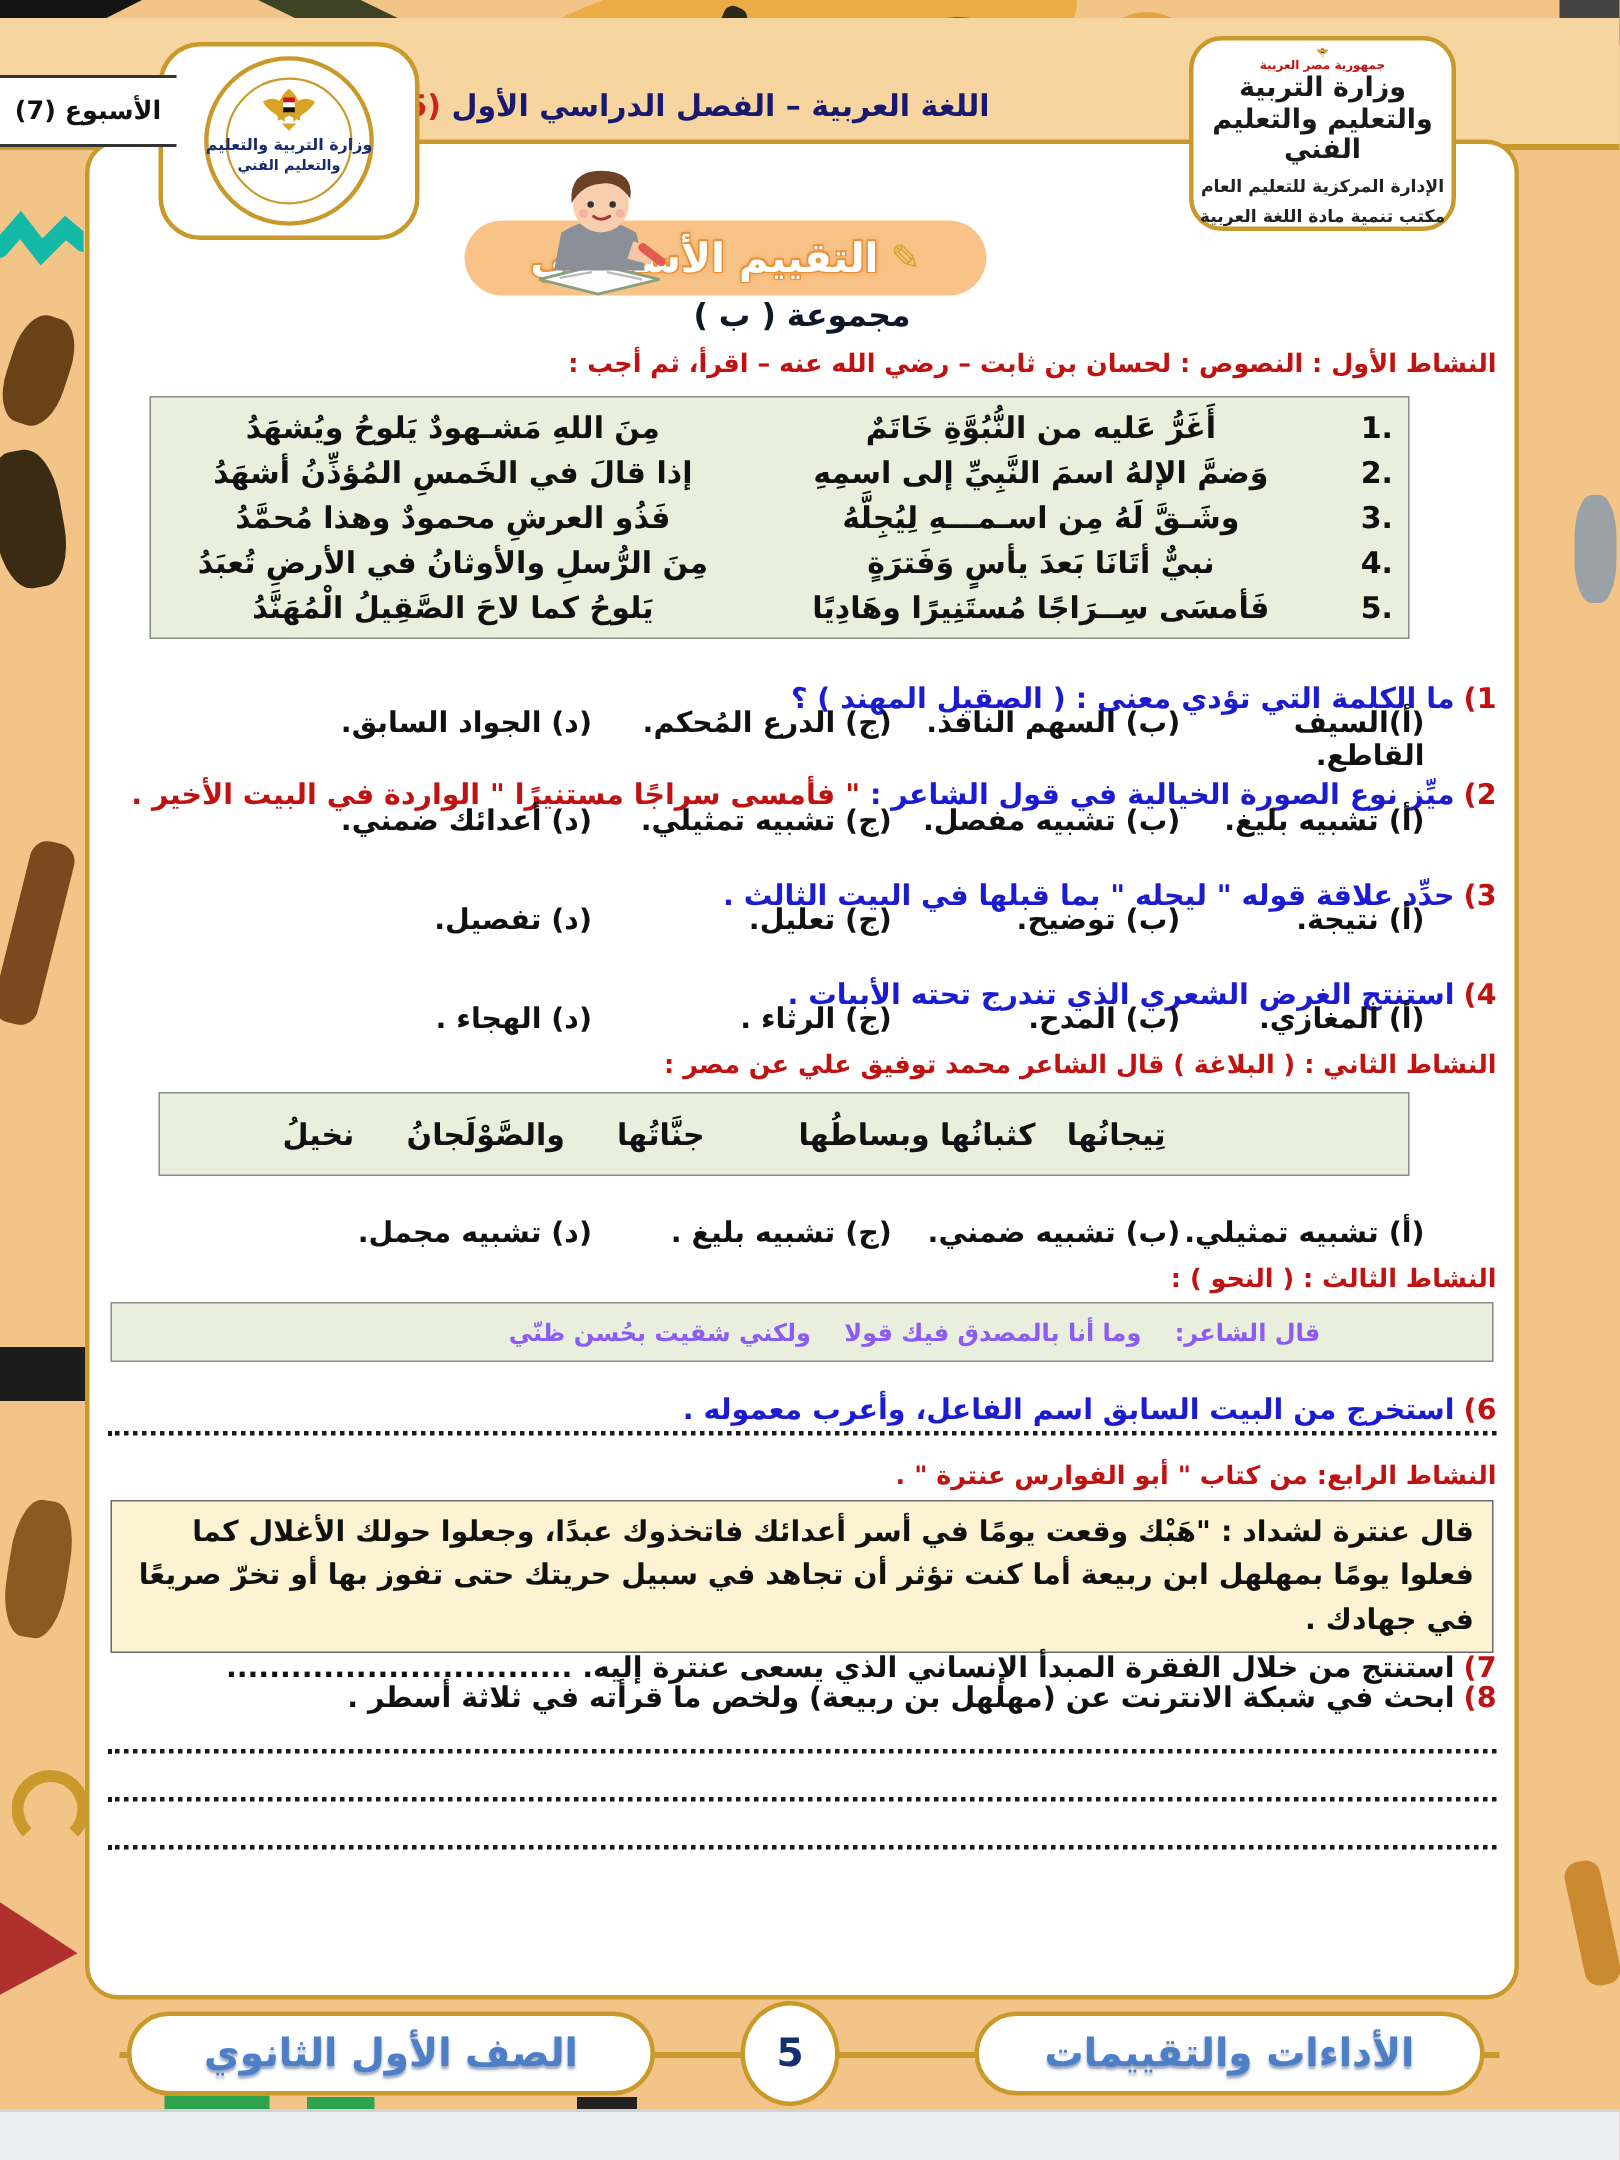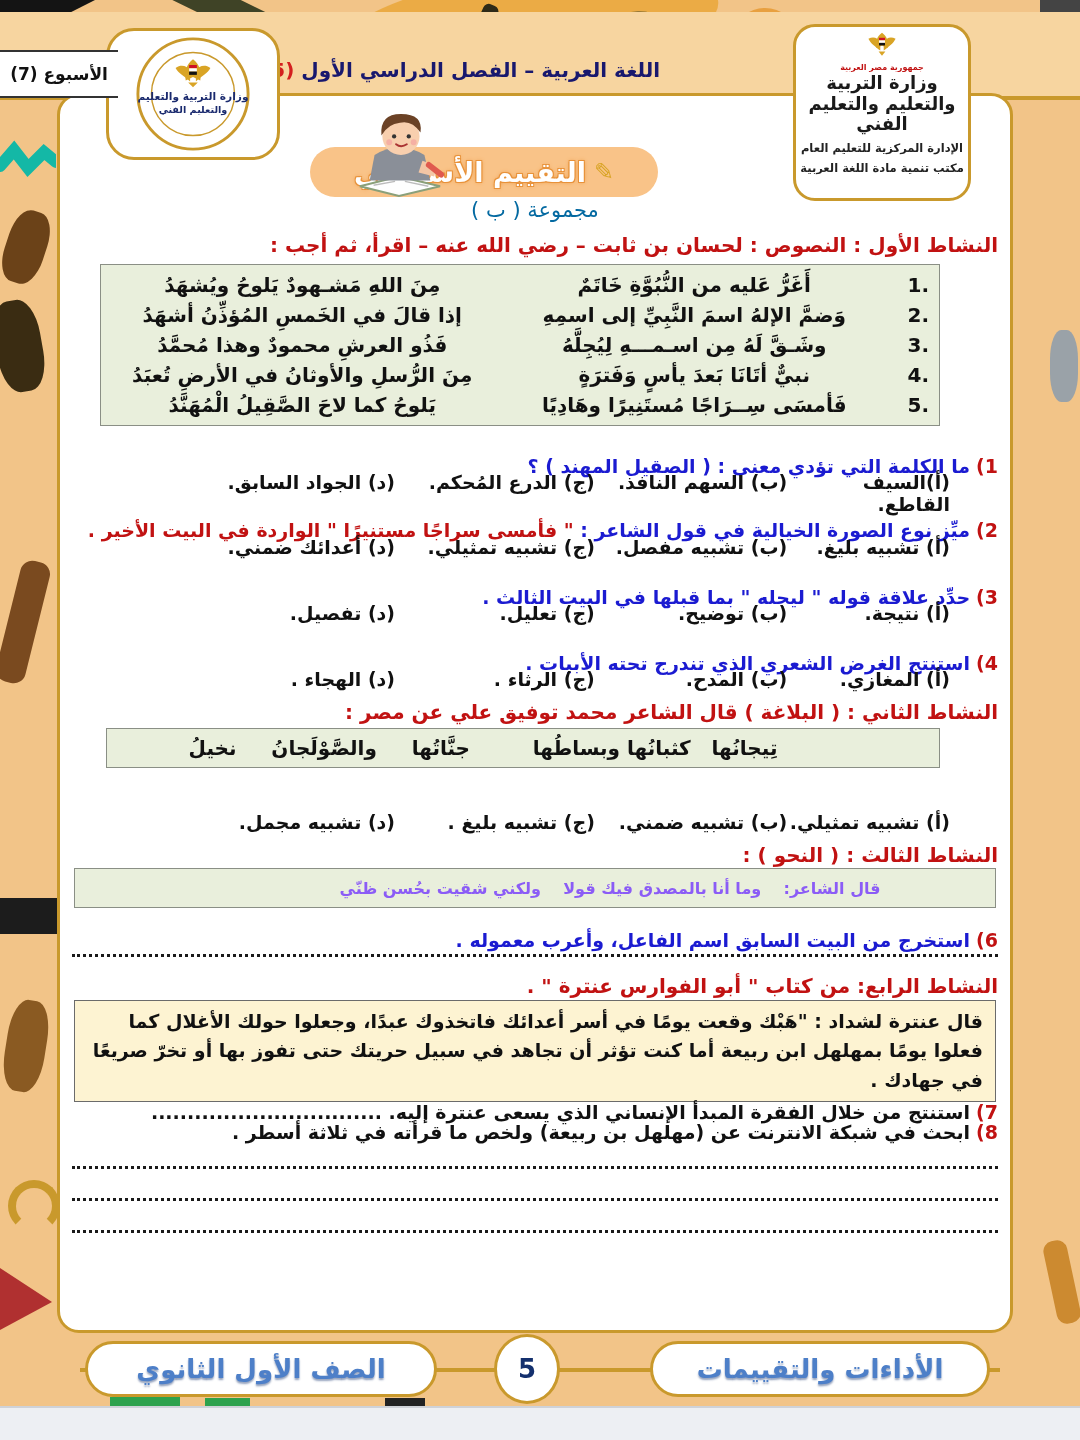--- a/index.html
+++ b/index.html
@@ -33,36 +33,36 @@
   .d-dash1{left:385px;top:1398px;width:40px;height:8px;background:#222;}
   
   .band{position:absolute;left:0;top:12px;width:100%;height:84px;background:#f7d5a0;border-bottom:4px solid #c9992c;z-index:1;}
   .band-title{position:absolute;left:190px;top:46px;width:470px;text-align:center;font-size:20px;font-weight:bold;color:#18186e;white-space:nowrap;}
   .band-title .year{color:#d41f1f;}
   .week-tab{position:absolute;left:0;top:50px;width:118px;height:44px;background:#fff;border-top:2px solid #333;border-bottom:2px solid #333;z-index:4;
     display:flex;align-items:center;justify-content:center;font-size:17px;font-weight:bold;color:#111;}
   
   .logo-left{position:absolute;left:106px;top:28px;width:168px;height:126px;background:#fff;border:3px solid #c9992c;border-radius:28px;z-index:3;
     display:flex;align-items:center;justify-content:center;}
-  .logo-right{position:absolute;left:793px;top:24px;width:178px;height:177px;background:#fff;border:3px solid #c9992c;border-radius:22px;z-index:3;
+  .logo-right{position:absolute;left:793px;top:24px;width:178px;height:130px;background:#fff;border:3px solid #c9992c;border-radius:22px;z-index:3;
     display:flex;flex-direction:column;align-items:center;justify-content:flex-start;padding-top:4px;box-sizing:border-box;}
   .mz-country{font-size:8px;font-weight:bold;color:#c11212;margin-top:-2px;}
   .mz-name{font-size:18px;font-weight:bold;color:#1a1a1a;text-align:center;line-height:1.15;margin-top:1px;}
   .mz-dept{font-size:11.5px;font-weight:bold;color:#222;margin-top:6px;}
   
   .page{position:absolute;left:57px;top:93px;width:956px;height:1240px;background:#fff;border:3px solid #c9992c;border-radius:22px;box-sizing:border-box;z-index:2;}
   .row{position:absolute;right:12px;left:12px;}
   .boy{position:absolute;left:268px;top:14px;width:142px;height:88px;z-index:2;}
   .badge{position:absolute;left:250px;top:51px;width:348px;height:50px;background:#f9c388;border-radius:26px;z-index:1;
     display:flex;align-items:center;justify-content:center;gap:8px;}
   .badge-text{font-size:27px;font-weight:bold;color:#fff;
     text-shadow:1px 1px 0 #e8923a,-1px -1px 0 #e8923a,1px -1px 0 #e8923a,-1px 1px 0 #e8923a,0 0 4px #e8923a;}
   .pencil{color:#d9a425;font-size:24px;}
-  .group{top:102px;text-align:center;font-size:21px;font-weight:normal;color:#0369a1;}
-  .heading{font-size:20px;font-weight:bold;color:#c11212;}
+  .group{top:102px;text-align:center;font-size:21px;font-weight:bold;color:#0f172a;}
+  .heading{font-size:17px;font-weight:bold;color:#c11212;}
   .a1{top:137px;}
   
   .poem{position:absolute;right:70px;left:40px;top:168px;height:162px;background:#e9efdc;border:1.5px solid #8a8f85;box-sizing:border-box;padding:5px 10px;}
   .verse-row{display:flex;align-items:center;height:30px;font-size:20px;font-weight:bold;color:#111;}
   .v-num{width:34px;direction:ltr;text-align:right;}
   .v-a{flex:1.05;text-align:center;}
   .v-b{flex:1;text-align:center;}
   
   .q{font-size:19px;font-weight:bold;white-space:nowrap;margin-top:17px;}
   .qn{color:#c11212;margin-left:6px;}
@@ -70,21 +70,21 @@
   .qr{color:#c11212;}
   .qblack{color:#111;}
   .opts{position:absolute;right:60px;left:150px;display:flex;font-size:19px;font-weight:bold;color:#111;}
   .opts span{display:block;text-align:right;}
   .o1{width:22%;}.o2{width:26%;}.o3{width:27%;}.o4{width:25%;}
   .q1{top:342px;} .o-q1{top:375px;}
   .q2{top:406px;} .o-q2{top:440px;}
   .q3{top:473px;} .o-q3{top:506px;}
   .q4{top:539px;} .o-q4{top:572px;}
   .a2{top:604px;}
-  .band2{position:absolute;right:70px;left:46px;top:632px;height:40px;background:#e9efdc;border:1.5px solid #8a8f85;box-sizing:border-box;
+  .band2{position:absolute;right:70px;left:46px;top:632px;height:56px;background:#e9efdc;border:1.5px solid #8a8f85;box-sizing:border-box;
     display:flex;align-items:center;justify-content:center;font-size:20px;font-weight:bold;color:#111;white-space:pre-wrap;padding-left:40px;padding-right:120px;}
   .q5{top:682px;} .o-q5{top:715px;}
   .a3{top:747px;}
   .band3{position:absolute;right:14px;left:14px;top:772px;height:40px;background:#e9efdc;border:1.5px solid #8a8f85;box-sizing:border-box;
     display:flex;align-items:center;justify-content:center;font-size:16px;font-weight:bold;color:#8b5cf6;white-space:pre-wrap;padding-left:150px;}
   .q6{top:816px;}
   .dots{position:absolute;right:12px;left:12px;border-bottom:3.5px dotted #1a1a1a;height:0;}
   .dots1{top:858px;} .dots2{top:1070px;} .dots3{top:1102px;} .dots4{top:1134px;}
   .a4{top:878px;}
   .yellow{position:absolute;right:14px;left:14px;top:904px;min-height:74px;background:#fdf3d2;border:1.5px solid #6b6b6b;box-sizing:border-box;

